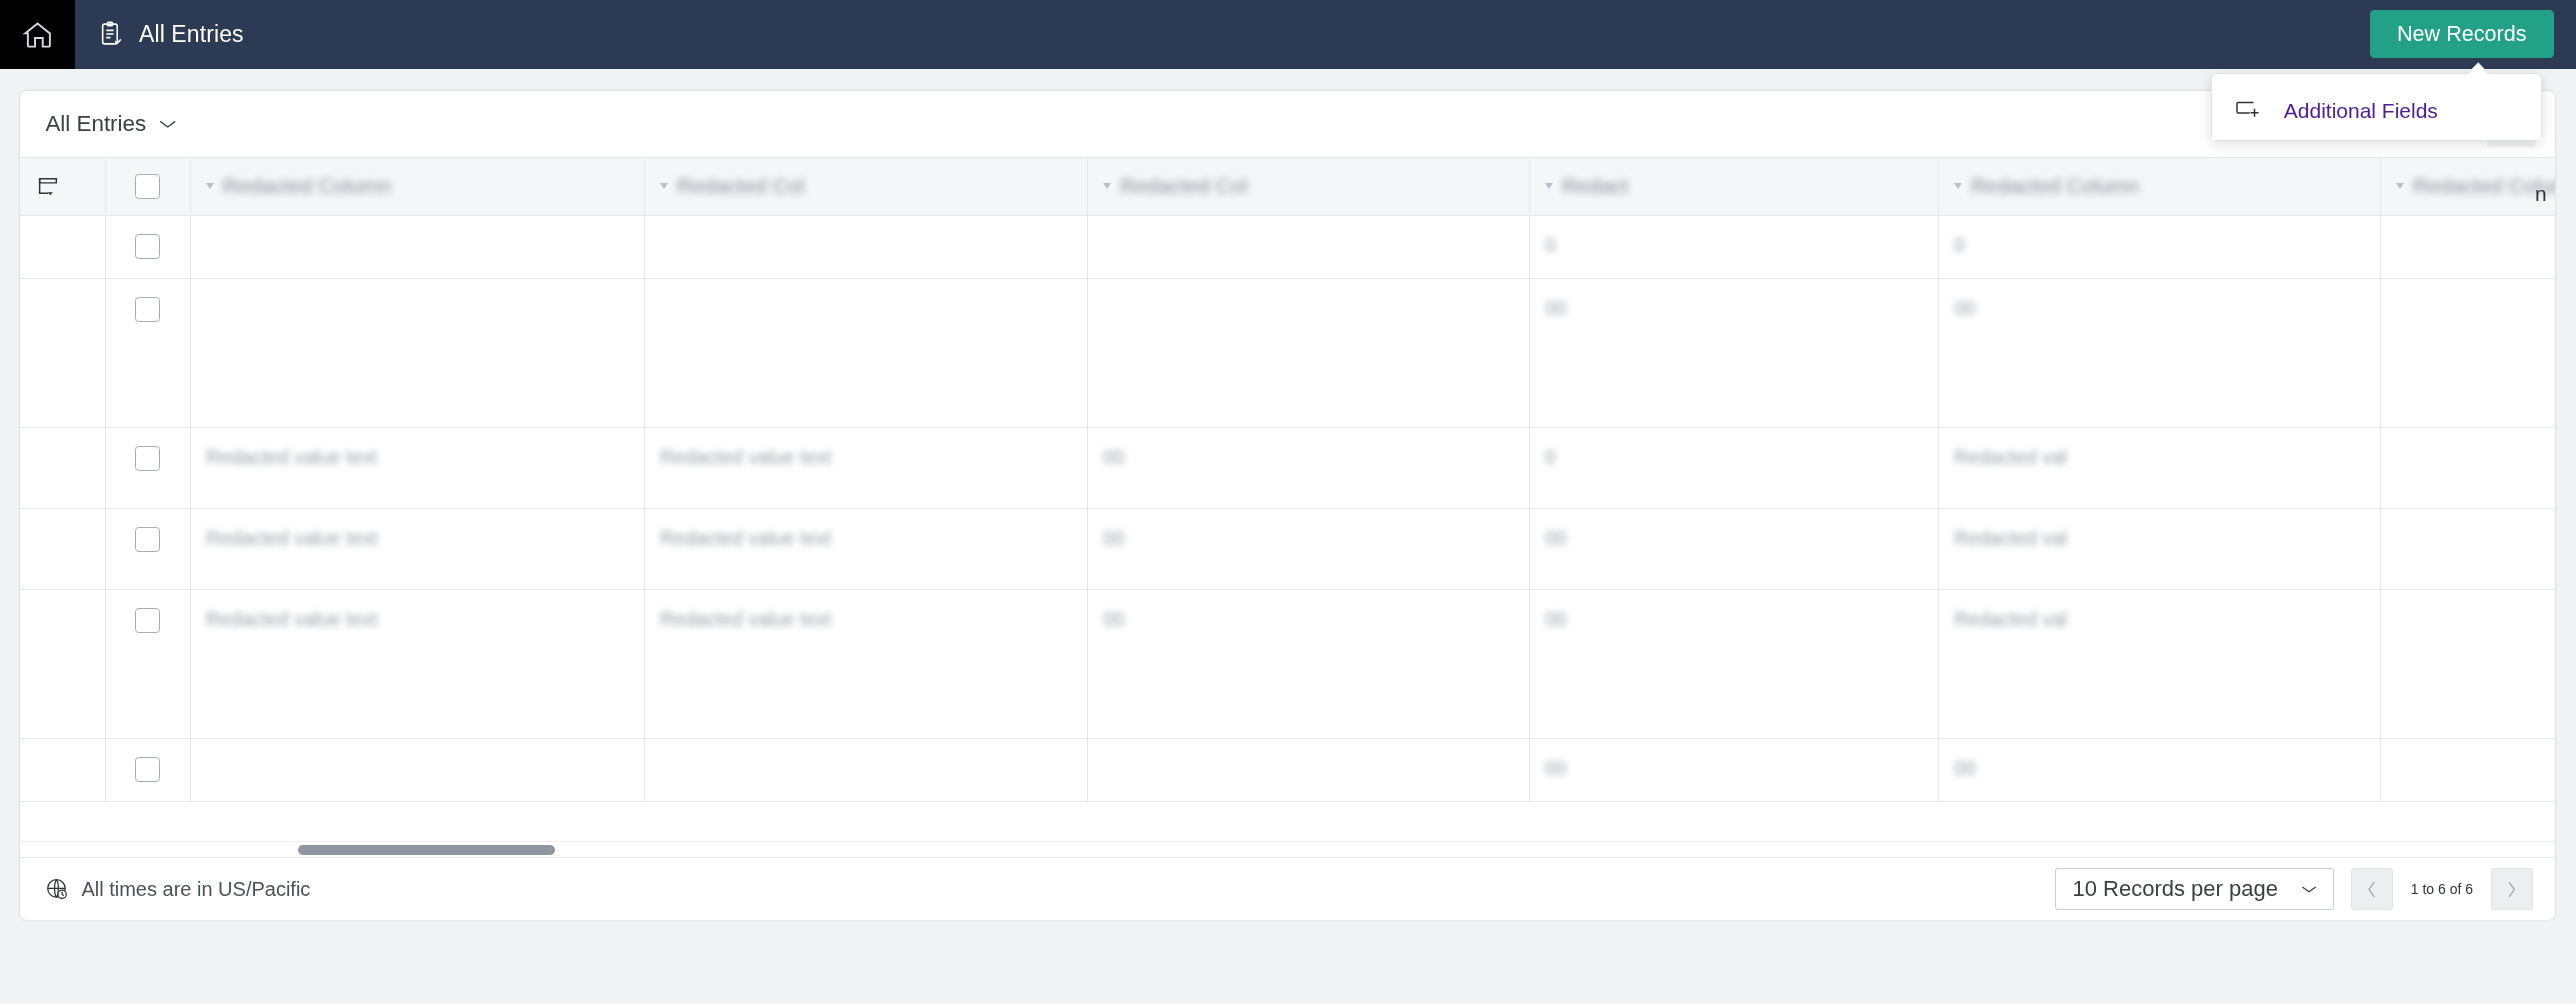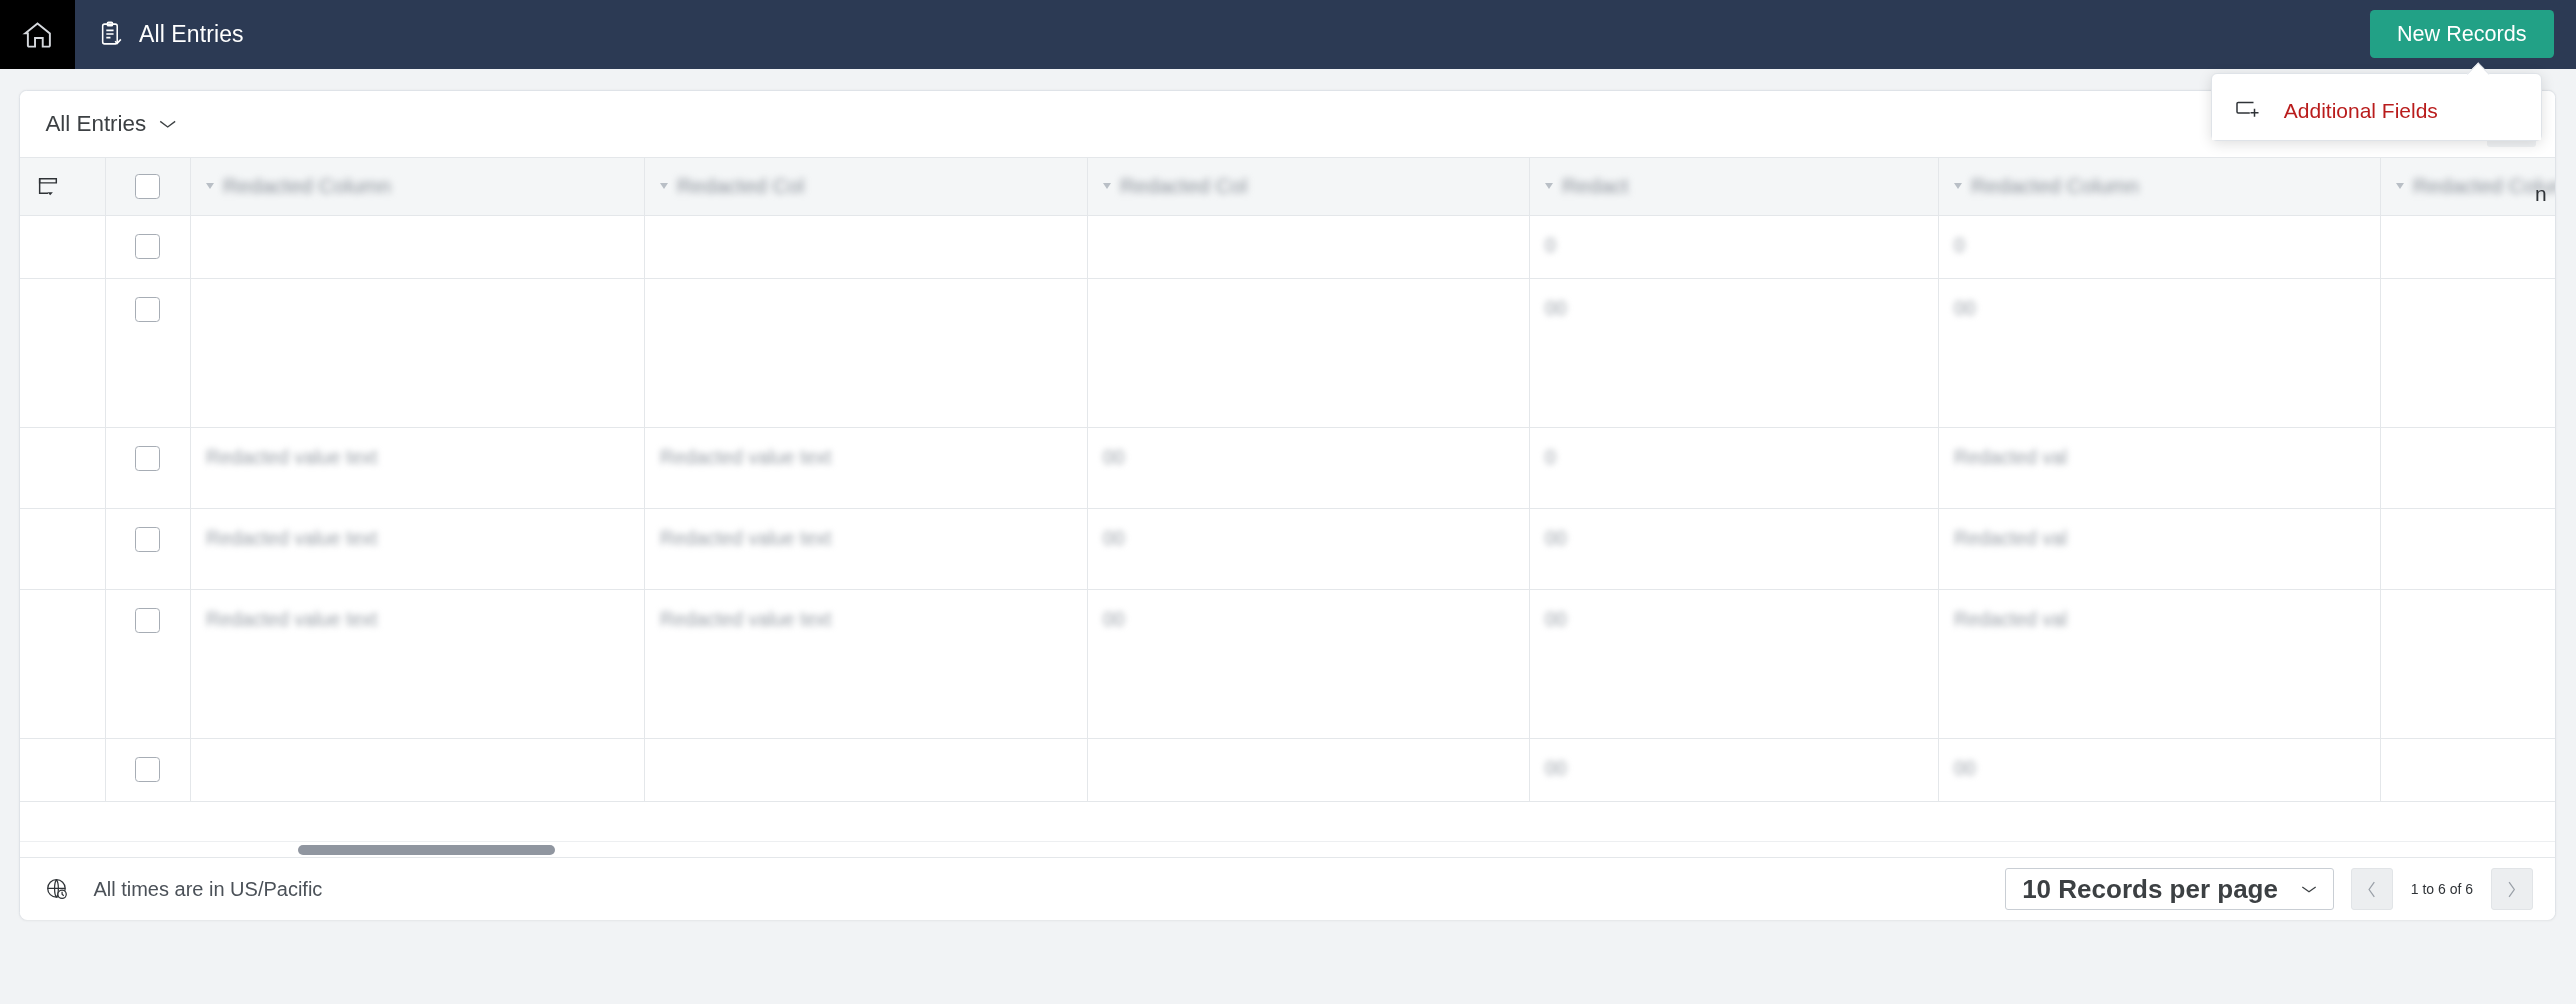--- a/index.html
+++ b/index.html
@@ -174,30 +174,30 @@
   
   .card-footer {
     position: relative;
     height: 63px;
     display: flex; align-items: center;
     padding: 0 22.4px 0 25px;
     background: #ffffff;
     border-top: 0.7px solid #e4e7ea;
     border-radius: 0 0 7.5px 7.5px;
   }
-  .tz { display: flex; align-items: center; gap: 23px; justify-content: flex-end; }
+  .tz { display: flex; align-items: center; gap: 11px; justify-content: flex-end; }
   .tz-label { font-size: 20px; color: #4b5158; }
   .pager { margin-left: auto; display: flex; align-items: center; gap: 0; }
   .rpp {
     display: flex; align-items: center; justify-content: space-between;
     gap: 22.4px;
     height: 42px; padding: 0 15px 0 16.4px;
     border: 0.7px solid #c9ced4; border-radius: 3px;
-    background: #ffffff; font-size: 26px; color: #3c4043;
-    cursor: pointer; min-width: 275px; font-weight: bold;
+    background: #ffffff; font-size: 22px; color: #3c4043;
+    cursor: pointer; min-width: 275px;
   }
   .pg-btn {
     width: 42px; height: 42px; margin-left: 16.4px;
     background: #eceef0; border: 0.7px solid #e1e4e7; border-radius: 3px;
     display: flex; align-items: center; justify-content: center;
     cursor: pointer;
   }
   .pg-range { font-size: 14px; color: #2f3337; margin: 0 18px; white-space: nowrap; }
 
   
@@ -214,21 +214,21 @@
   }
   .menu-caret {
     position: absolute; top: -8.2px; right: 55px;
     width: 16.4px; height: 16.4px; background: #ffffff;
     border-left: 0.7px solid #dfe3e8; border-top: 0.7px solid #dfe3e8;
     transform: rotate(45deg);
   }
   .menu-item {
     display: flex; align-items: center; gap: 19.4px;
     height: 58px; padding: 0 22.4px;
-    font-size: 21px; color: #b91c1c;
+    font-size: 21px; color: #4c1d95;
     cursor: pointer; background: #ffffff; text-align: center;
   }
   .menu-item.highlighted {
     background: #f4f5f6;
     border: 2.2px solid #f59b14;
     border-radius: 2.2px;
     margin: 0 -0.7px;
   }
   .mi-icon { width: 30px; flex: none; display: flex; align-items: center; justify-content: center; }
   svg { display: block; }

